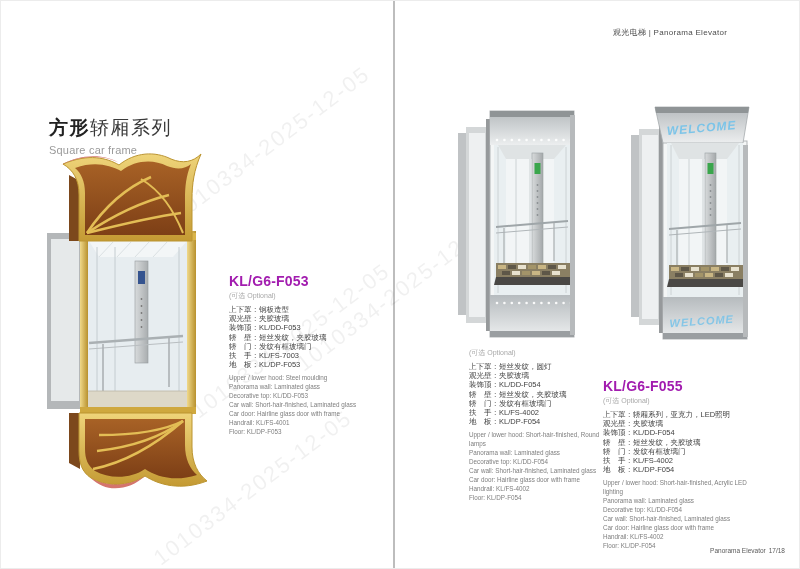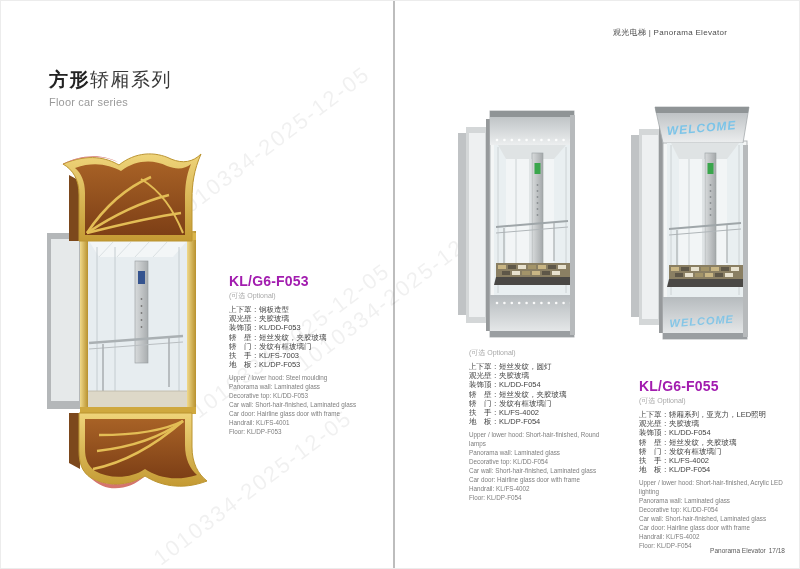--- a/index.html
+++ b/index.html
@@ -5,33 +5,33 @@
   html,body{margin:0;padding:0;background:#fff;}
   .page{
     position:relative;width:800px;height:569px;background:#ffffff;
     font-family:"Liberation Sans","DejaVu Sans",sans-serif;
     overflow:hidden;border:1px solid #ececec;box-sizing:border-box;
   }
   .divider{position:absolute;left:392px;top:0;width:1.5px;height:569px;background:#bdbdbd;}
   .header-right{position:absolute;left:612px;top:26px;width:150px;text-align:left;
     font-size:8px;color:#4d4d4d;letter-spacing:.3px;}
   .title-block{position:absolute;left:48px;top:66px;}
-  .title-zh{font-size:19px;color:#3a3a3a;letter-spacing:1.5px;}
+  .title-zh{font-size:19px;color:#3a3a3a;letter-spacing:1.5px;margin-top:48px;}
   .title-zh .b{font-weight:bold;color:#222;}
   .title-en{font-size:11px;color:#9a9a9a;margin-top:3px;letter-spacing:.2px;}
   .product{position:absolute;}
   .product .model{font-size:14px;font-weight:bold;color:#a21caf;letter-spacing:.2px;margin-top:32px;}
   .product .optional{font-size:7px;color:#a8a8a8;margin-top:2px;}
   .specs-zh{margin-top:4px;}
   .specs-zh div{font-size:7.5px;color:#3f3f3f;line-height:9.2px;white-space:nowrap;}
   .specs-en{margin-top:4px;}
   .specs-en div{font-size:6.3px;color:#7e7e7e;line-height:9px;}
   .p1{left:228px;top:240px;width:165px;}
   .p2{left:468px;top:345px;width:165px;}
-  .p3{left:638px;top:345px;width:152px;}
+  .p3{left:602px;top:345px;width:152px;}
   .p2 .specs-en, .p3 .specs-en{width:146px;}
   .footer{position:absolute;left:690px;top:546px;width:94px;text-align:right;
     font-size:6.5px;color:#5a5a5a;}
   .footer span{margin-left:3px;}
   .watermark{position:absolute;font-size:22px;color:#000;opacity:.055;letter-spacing:2px;
     white-space:nowrap;transform:translate(-50%,-50%) rotate(-37deg);z-index:1;}
   .art{position:absolute;z-index:2;}
 </style>
 </head>
 <body>
@@ -42,21 +42,21 @@
   <div class="watermark" style="left:290px;top:340px">1010334-2025-12-05</div>
   <div class="watermark" style="left:252px;top:487px">1010334-2025-12-05</div>
   <div class="watermark" style="left:395px;top:293px">1010334-2025-12-05</div>
 
   <div class="divider"></div>
 
   <div class="header-right">观光电梯 | Panorama Elevator</div>
 
   <div class="title-block">
     <div class="title-zh"><span class="b">方形</span><span>轿厢系列</span></div>
-    <div class="title-en">Floor car series</div>
+    <div class="title-en">Square car frame</div>
   </div>
 
   <svg class="art" style="left:32px;top:128px" width="190" height="366" viewBox="0 0 190 366">
     <defs>
       <linearGradient id="g53gold" x1="0" y1="0" x2="0" y2="1">
         <stop offset="0" stop-color="#efd47a"></stop>
           <stop offset="1" stop-color="#c49a33"></stop>
       </linearGradient>
       <linearGradient id="g53post" x1="0" y1="0" x2="1" y2="0">
         <stop offset="0" stop-color="#f0d98a"></stop>

